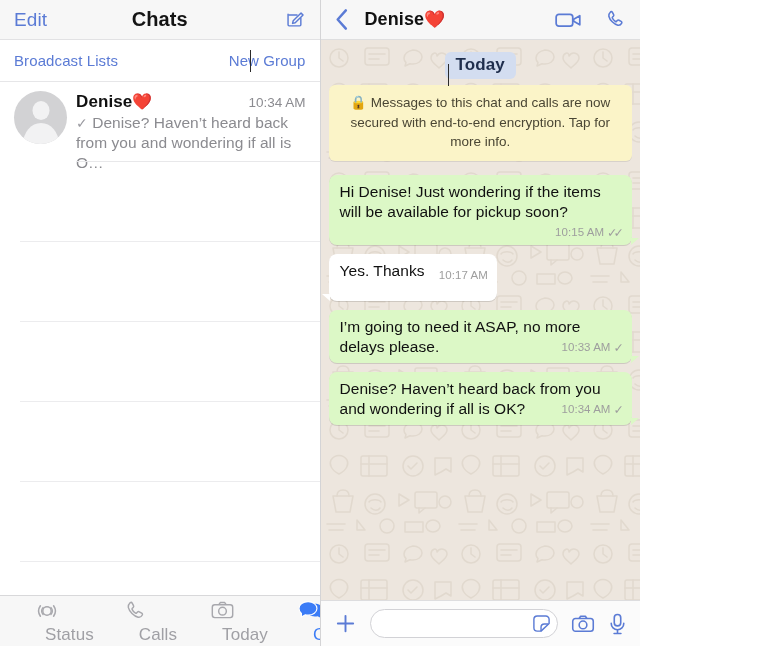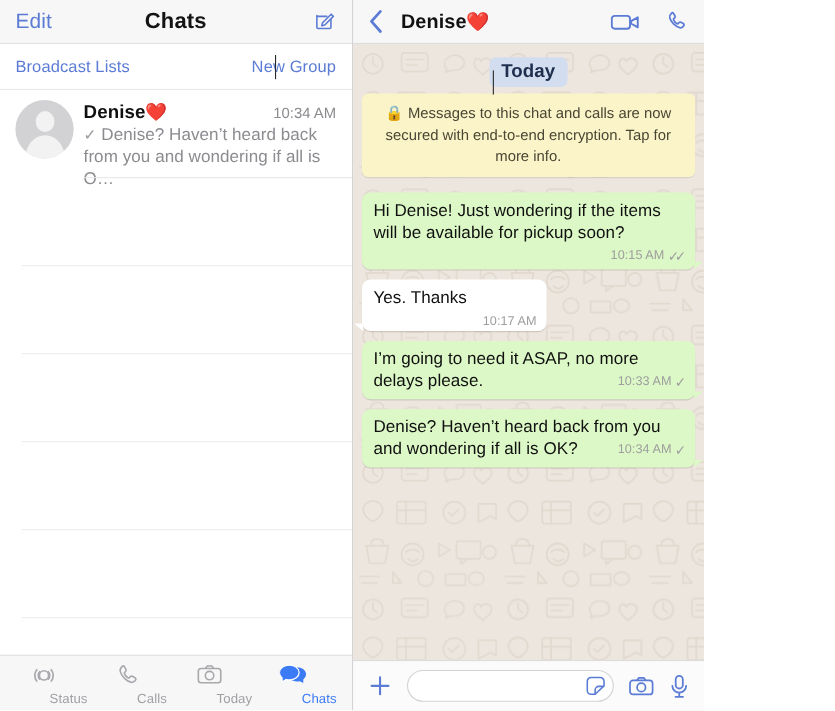--- a/index.html
+++ b/index.html
@@ -215,21 +215,21 @@
     display: flex;
     flex-direction: column;
     align-items: center;
     justify-content: center;
     gap: 1px;
     cursor: pointer;
     height: 100%;
   }
   .tab .ico { line-height: 0; height: 26px; display: flex; align-items: center; }
   .tab .lbl {
-    font-size: 12px;
+    font-size: 17px;
     color: #a0a0a5;
     letter-spacing: 0.1px;
     margin-left: 45px;
   }
   .tab.active .lbl { color: #3b7cf6; }
 
   
   .right-pane {
     position: relative;
     width: 379px;
@@ -375,21 +375,21 @@
     line-height: 1;
     display: inline-flex;
     align-items: center;
     gap: 3px;
     justify-content: center;
   }
   .meta.inline {
     float: none;
     margin: 0 0 16px 10px;
     position: relative;
-    top: 20px;
+    top: 3px;
   }
   .ticks { letter-spacing: -4px; padding-right: 3px; font-size: 12.5px; }
 
   
   .composer {
     flex: 0 0 46px;
     height: 46px;
     background: #fbfbfb;
     border-top: 1px solid #dddddf;
     display: flex;

